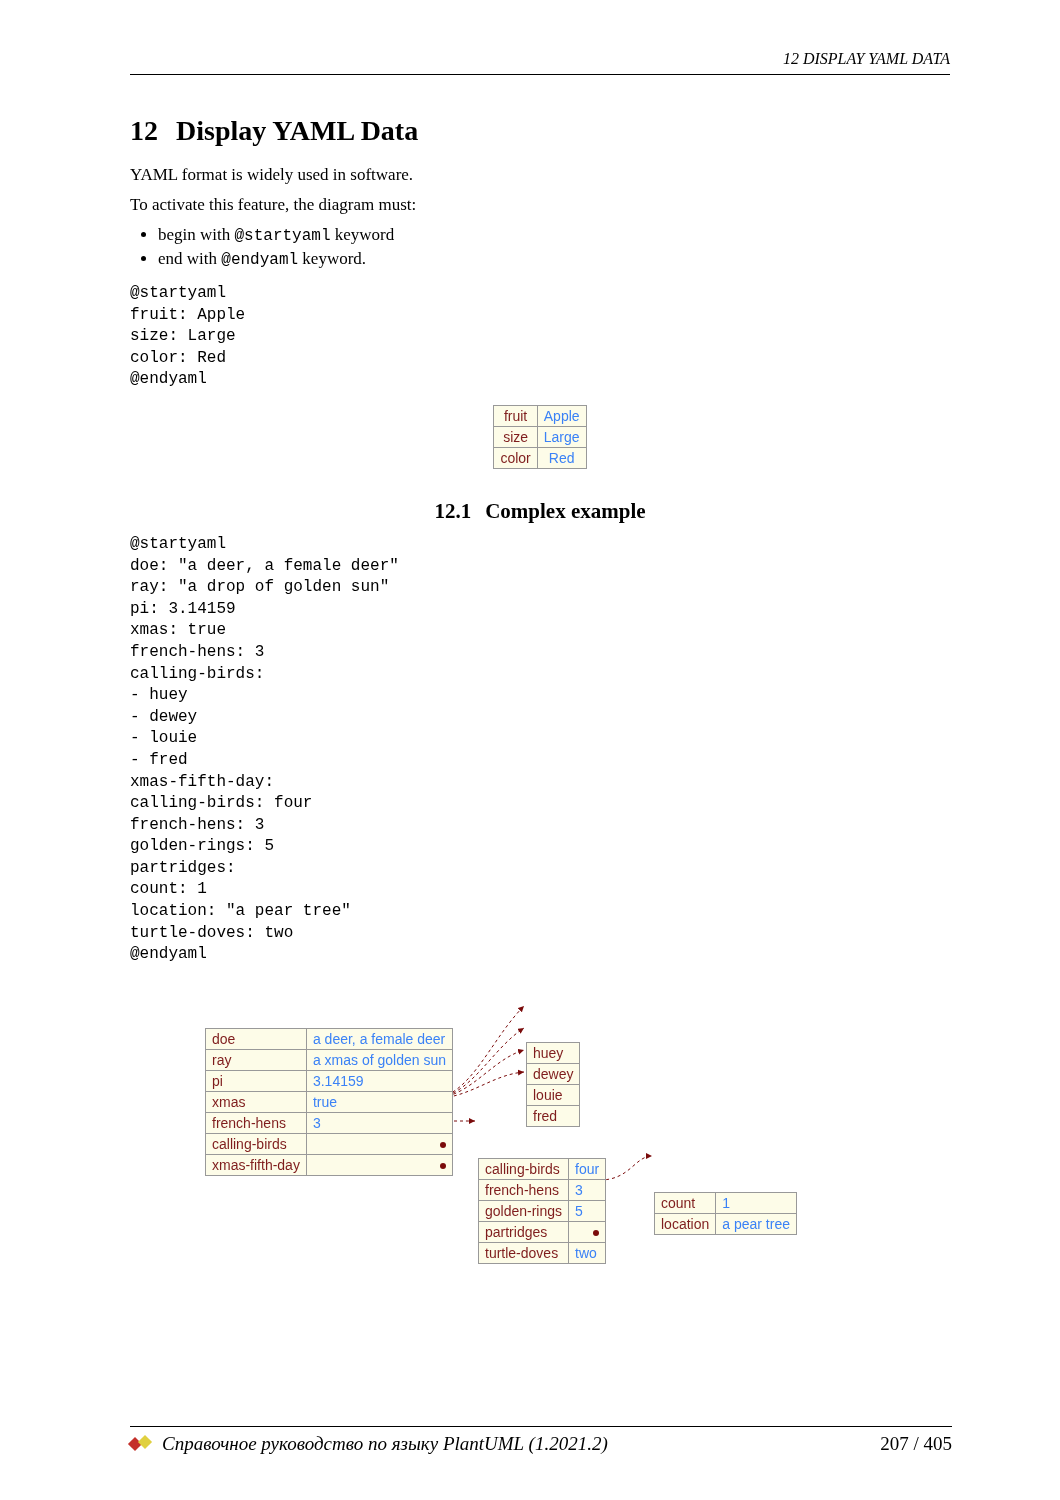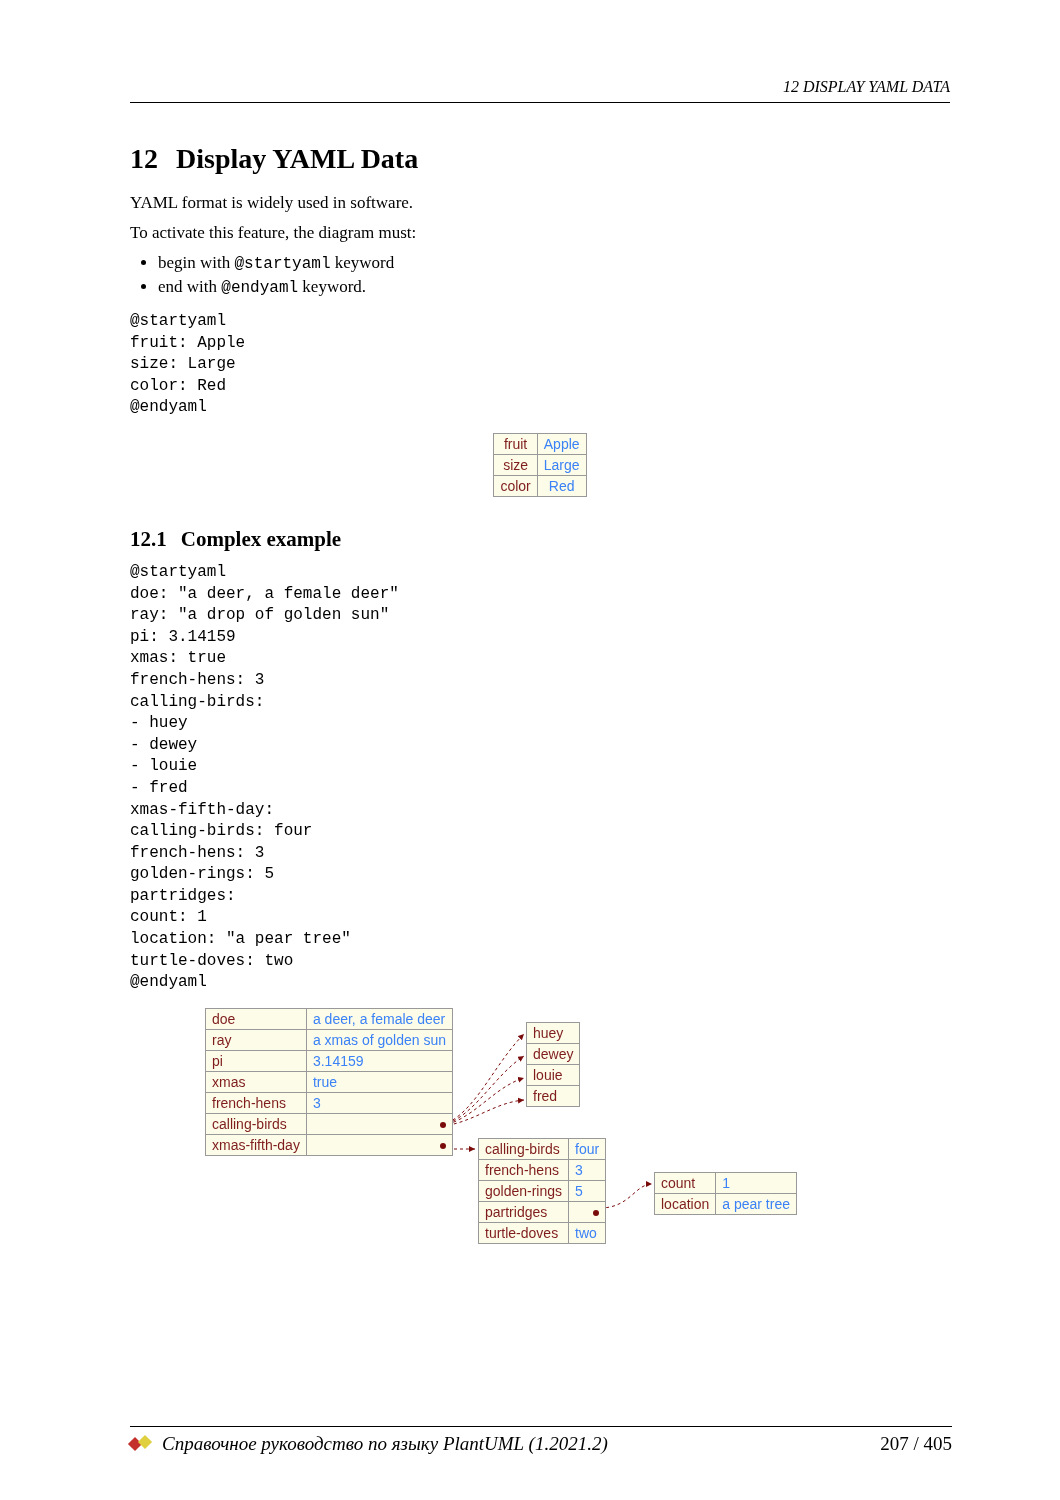--- a/index.html
+++ b/index.html
@@ -7,21 +7,21 @@
     padding: 0;
     background: #fff;
     font-family: Georgia, 'Times New Roman', serif;
     color: #000;
   }
   .page {
     width: 1060px;
     height: 1500px;
     position: relative;
     box-sizing: border-box;
-    padding: 78px 110px 40px 130px;
+    padding: 50px 110px 40px 130px;
   }
   .running-header {
     text-align: right;
     font-style: italic;
     font-size: 16px;
     margin-bottom: 6px;
   }
   hr.rule {
     border: none;
     border-top: 1px solid #000;
@@ -31,20 +31,21 @@
     font-size: 28px;
     font-weight: bold;
     margin: 0 0 18px 0;
     font-family: Georgia, 'Times New Roman', serif;
   }
   h1.section-title .num { margin-right: 18px; }
   h2.subsection-title {
     font-size: 21px;
     font-weight: bold;
     margin: 24px 0 10px 0;
+    text-align: center;
   }
   h2.subsection-title .num { margin-right: 14px; }
   p.body { font-size: 17px; margin: 0 0 10px 0; }
   ul.bullets { margin: 6px 0 14px 28px; padding: 0; font-size: 17px; }
   ul.bullets li { margin-bottom: 4px; }
   .tt { font-family: "Courier New", monospace; font-size: 16px; }
   pre.code {
     font-family: "Courier New", monospace;
     font-size: 16px;
     line-height: 1.35;
@@ -64,21 +65,21 @@
     color: #3b82f6;
     white-space: nowrap;
   }
   .yaml-table td.key { color: #7f1d1d; }
   .diagram-center { text-align: center; margin: 10px auto 30px auto; }
   .diagram-area {
     position: relative;
     height: 260px;
     margin-top: 8px;
   }
-  .abs { position: absolute; }
+  .abs { position: absolute; margin-top: 48px; }
   .yaml-table td.node-dot {
     text-align: right; padding-right: 6px;
   }
   .dot {
     display: inline-block;
     width: 6px; height: 6px;
     background: #7a0b0b; border-radius: 50%;
     vertical-align: middle;
   }
   svg.connectors {

